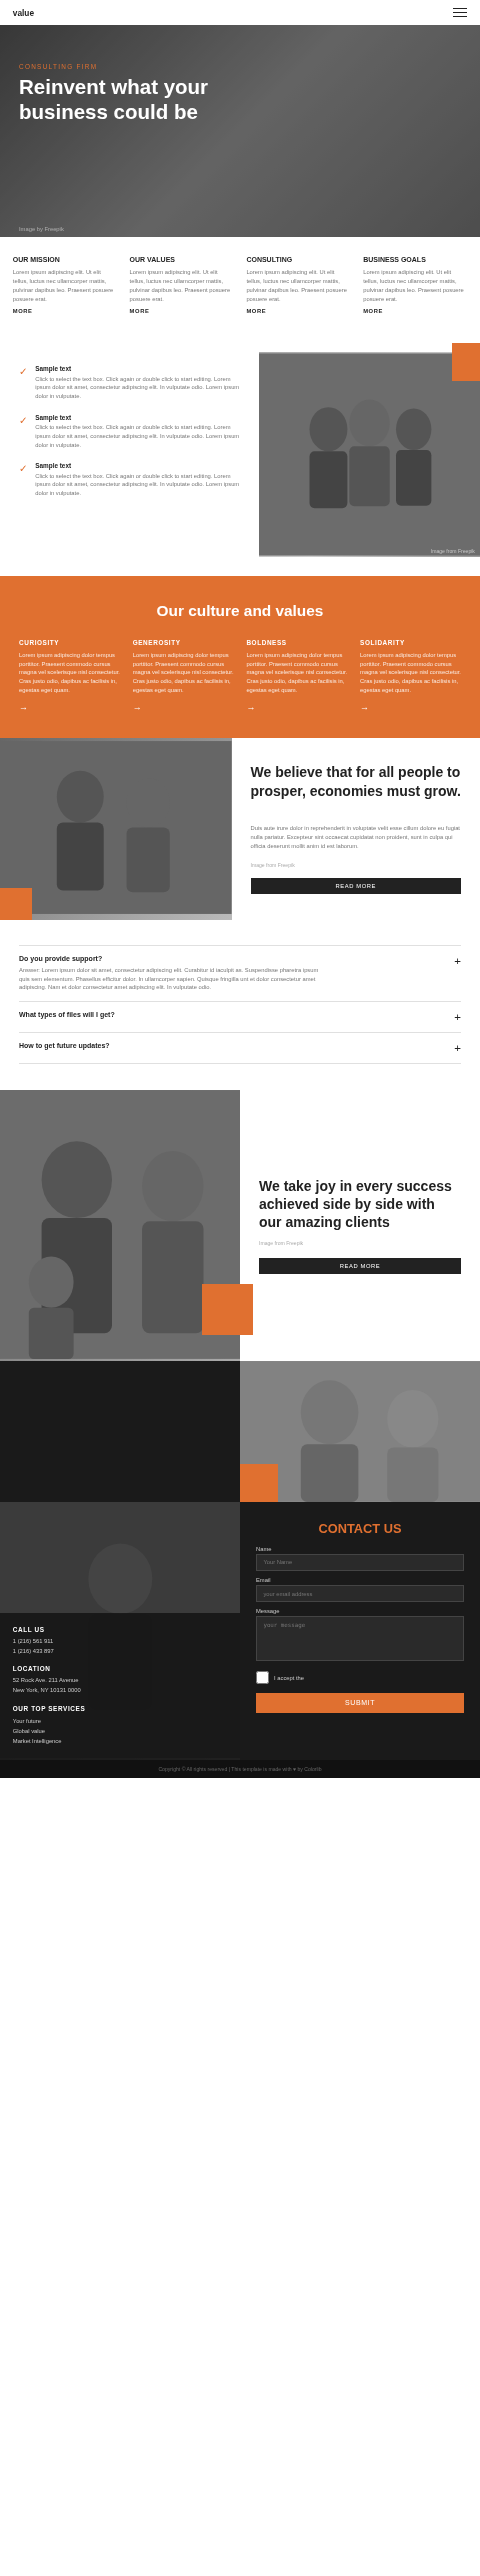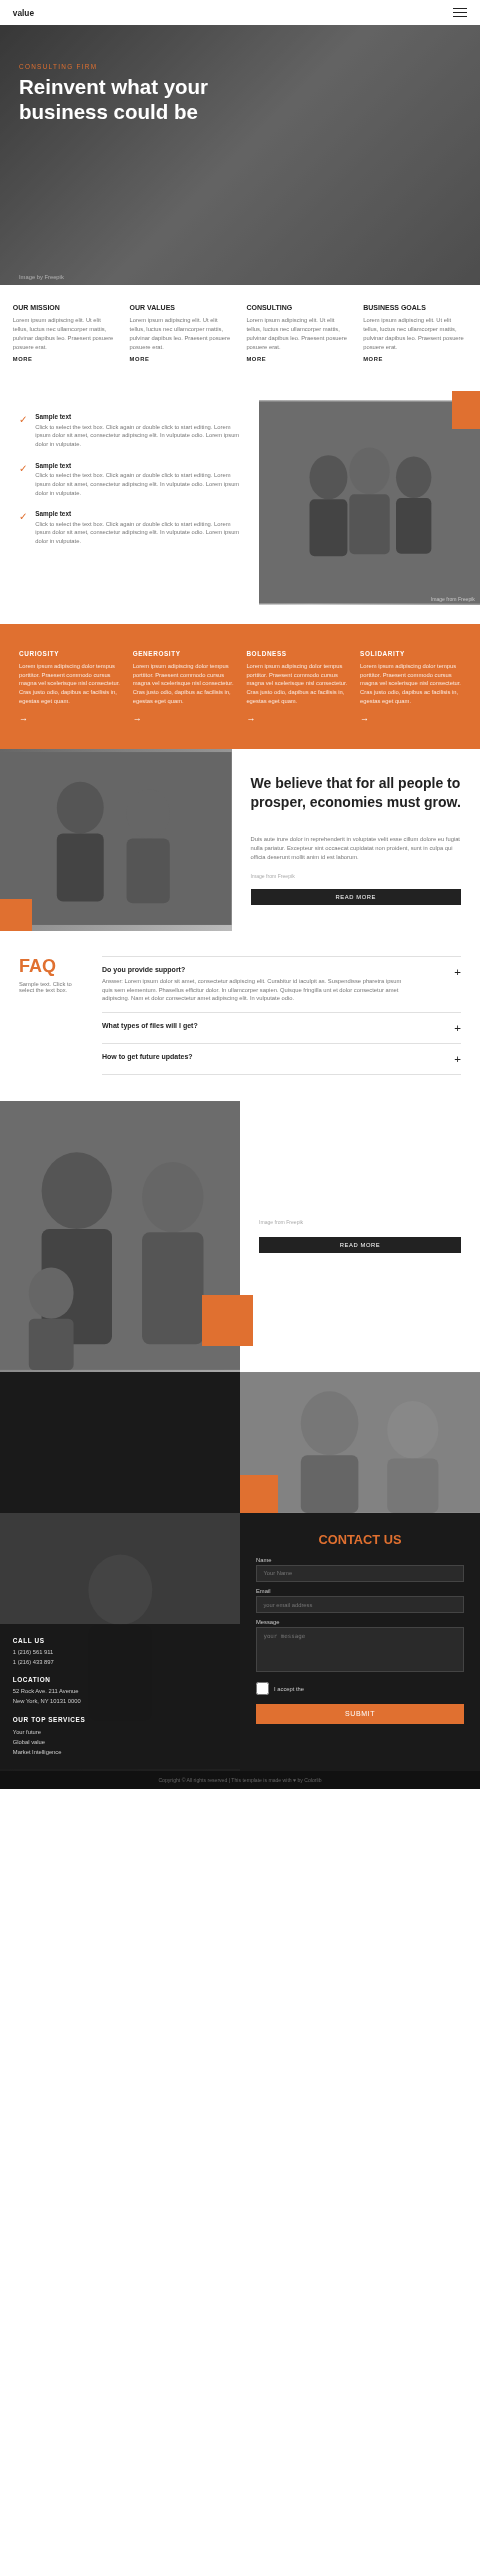--- a/index.html
+++ b/index.html
@@ -8,21 +8,21 @@
     
     nav {
       display: flex; justify-content: space-between; align-items: center;
       padding: 7.7px 12.8px; background: #fff; position: relative; z-index: 10;
     }
     .hamburger { display: flex; flex-direction: column; gap: 2.6px; cursor: pointer; }
     .hamburger span { width: 14px; height: 1.3px; background: #222; display: block; }
 
     
     .hero {
-      position: relative; height: 260px; overflow: hidden;
+      position: relative; height: 212px; overflow: hidden;
       background: #888;
       text-decoration: underline;
     }
     .hero-img-placeholder {
       width: 100%; height: 100%;
       background: linear-gradient(135deg, #555 0%, #999 50%, #777 100%);
     }
     .hero-overlay {
       position: absolute; top: 0; left: 0; width: 100%; height: 100%;
       background: rgba(0,0,0,0.35);
@@ -338,20 +338,21 @@
 
         <ellipse cx="245" cy="120" rx="28" ry="33" fill="#555"></ellipse>
         <rect x="217" y="153" width="56" height="88" rx="8" fill="#444"></rect>
       </svg>
     </div>
     <span class="img-credit-bottom">Image from Freepik</span>
   </div>
 </section>
 
 <section class="culture-section">
+  <h2>Our culture and values</h2>
   <div class="culture-grid">
     <div class="culture-col">
       <h4>CURIOSITY</h4>
       <p>Lorem ipsum adipiscing dolor tempus porttitor. Praesent commodo cursus magna vel scelerisque nisl consectetur. Cras justo odio, dapibus ac facilisis in, egestas eget quam.</p>
       <div class="culture-arrow">→</div>
     </div>
     <div class="culture-col">
       <h4>GENEROSITY</h4>
       <p>Lorem ipsum adipiscing dolor tempus porttitor. Praesent commodo cursus magna vel scelerisque nisl consectetur. Cras justo odio, dapibus ac facilisis in, egestas eget quam.</p>
       <div class="culture-arrow">→</div>
@@ -386,24 +387,20 @@
   <div class="believe-right">
     <h2>We believe that for all people to prosper, economies must grow.</h2>
     <p>Duis aute irure dolor in reprehenderit in voluptate velit esse cillum dolore eu fugiat nulla pariatur. Excepteur sint occaecat cupidatat non proident, sunt in culpa qui officia deserunt mollit anim id est laborum.</p>
     <span class="img-credit-sm">Image from Freepik</span>
     <button class="read-more-btn">READ MORE</button>
   </div>
 </section>
 
 <section class="faq-section">
   <div style="display:flex;gap:19px;">
-    <div style="flex:0 0 64px;">
-      <h2 class="faq-title">FAQ</h2>
-      <p class="faq-subtitle">Sample text. Click to select the text box.</p>
-    </div>
     <div style="flex:1;">
       <div class="faq-item">
         <div class="faq-question-area">
           <div class="faq-question">Do you provide support?</div>
           <div class="faq-answer">Answer: Lorem ipsum dolor sit amet, consectetur adipiscing elit. Curabitur id iaculpit as. Suspendisse pharetra ipsum quis sem elementum. Phasellus efficitur dolor. In ullamcorper sapien. Quisque fringilla unt et dolor consectetur amet adipiscing. Nam et dolor consectetur amet adipiscing elit. In vulputate odio.</div>
         </div>
         <span class="faq-toggle">+</span>
       </div>
       <div class="faq-item">
         <div class="faq-question-area">
@@ -433,20 +430,21 @@
 
         <ellipse cx="270" cy="150" rx="48" ry="55" fill="#666"></ellipse>
         <rect x="222" y="205" width="96" height="175" rx="12" fill="#555"></rect>
 
         <ellipse cx="80" cy="300" rx="35" ry="40" fill="#666"></ellipse>
         <rect x="45" y="340" width="70" height="80" rx="8" fill="#555"></rect>
       </svg>
       <div class="orange-rect-clients"></div>
     </div>
     <div class="clients-content">
+      <h2>We take joy in every success achieved side by side with our amazing clients</h2>
       <span class="img-by">Image from Freepik</span>
       <button class="read-more-btn-dark">READ MORE</button>
     </div>
   </div>
 
   <div style="display:flex;height:141px;margin-top:0;">
     <div style="flex:1;background:#1a1a1a;"></div>
     <div style="flex:1;position:relative;overflow:hidden;">
       <div class="clients-right-photo-bg" style="min-height:141px;">
         <svg width="100%" height="141" viewBox="0 0 375 220" xmlns="http://www.w3.org/2000/svg">

